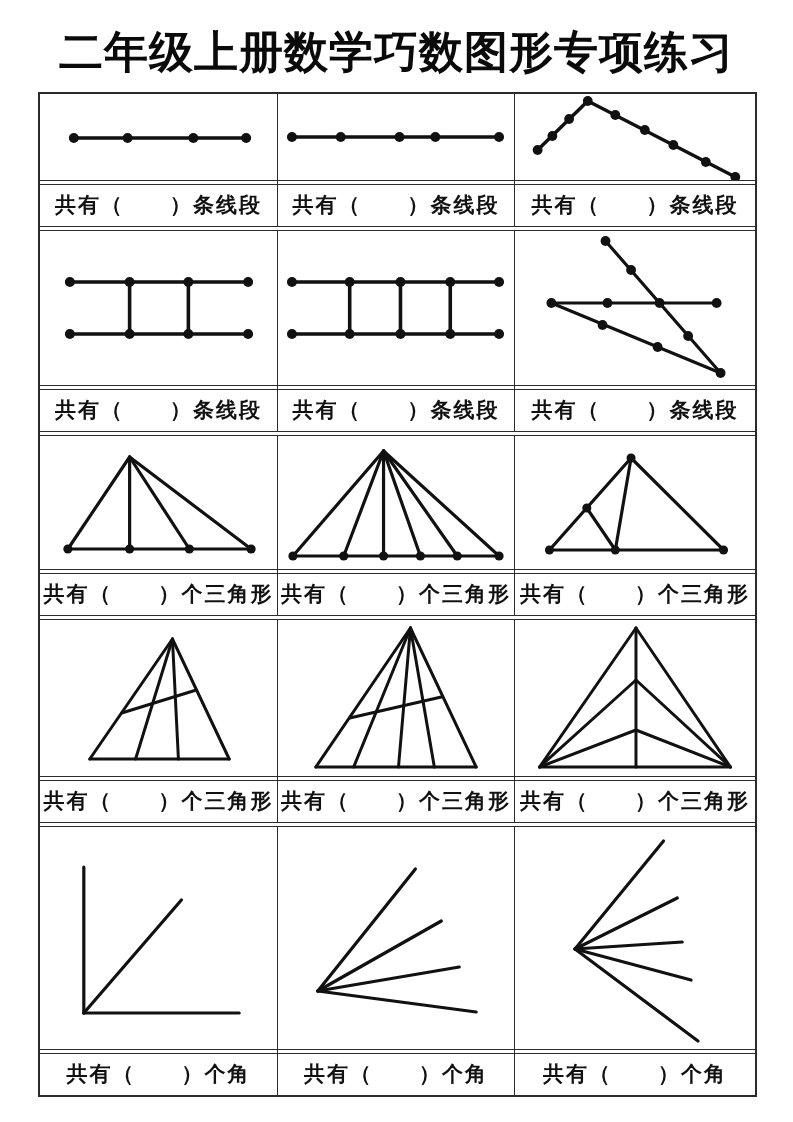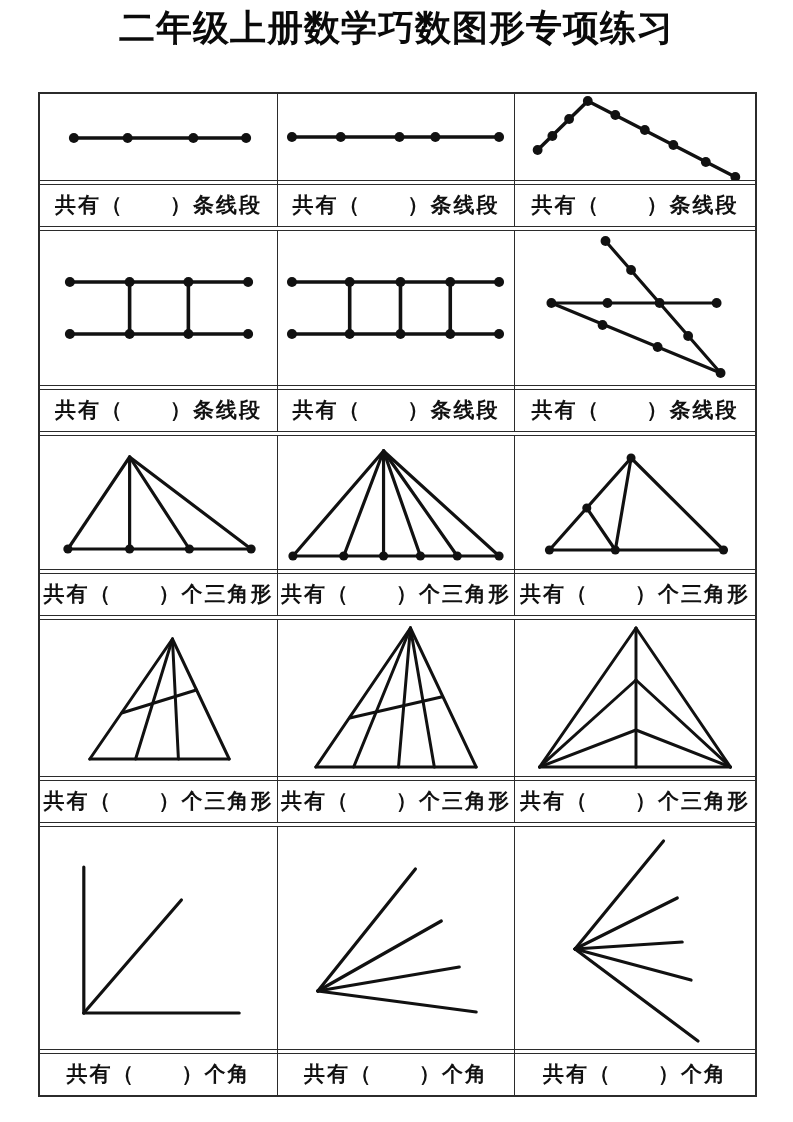--- a/index.html
+++ b/index.html
@@ -6,25 +6,26 @@
   .page{
     position:relative;
     width:793px;height:1122px;
     background:#ffffff;
     font-family:"Liberation Serif","DejaVu Serif",serif;
     color:#111;
     overflow:hidden;
   }
   .title{
     margin:0;
+    padding-top:24px;
     height:64px;
     text-align:center;
     font-family:"Liberation Sans","DejaVu Sans",sans-serif;
     font-weight:900;
-    font-size:36px;
+    font-size:44px;
     line-height:56px;
     letter-spacing:1px;
     color:#0a0a0a;
   }
   .sheet{
     position:absolute;
     left:38px;top:92px;
     width:715px;
     border:2px solid #2b2b2b;
     background:#fff;

